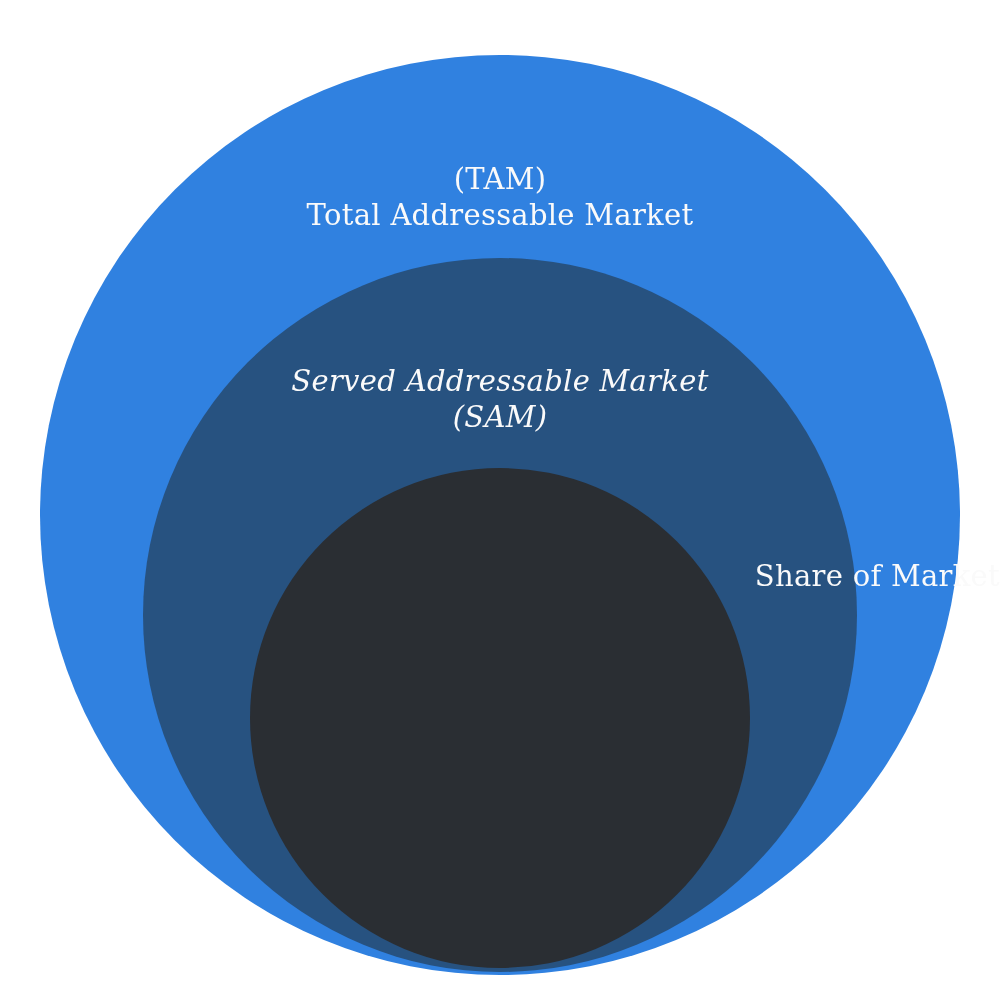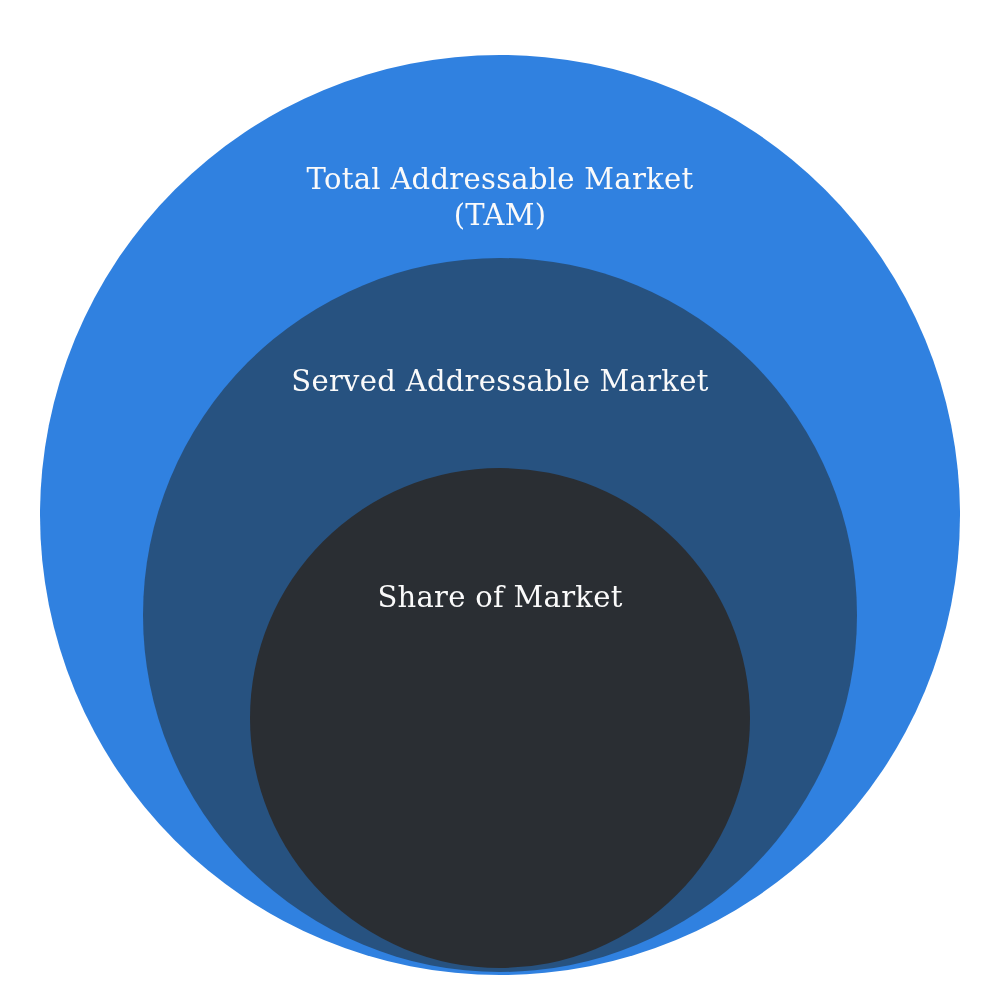--- a/index.html
+++ b/index.html
@@ -44,41 +44,42 @@
     left: 0;
     width: 1000px;
     text-align: center;
     color: #fafafa;
     font-size: 29px;
     line-height: 36px;
     font-weight: 400;
     letter-spacing: 0.3px;
   }
   .label-tam { top: 161px; }
-  .label-sam { top: 363px; }
-  .label-som { top: 579px; }
+  .label-sam { top: 363px; font-style: italic; }
+  .label-som { top: 558px; text-align: right; }
   .ring-label .line { display: block; }
 </style>
 </head>
 <body>
 
 <div class="stage">
 
   <div class="circle circle-tam" style="background: rgb(48, 129, 224);"></div>
 
   <div class="circle circle-sam" style="background: rgb(39, 82, 128);"></div>
 
   <div class="circle circle-som" style="background: rgb(42, 46, 51);"></div>
 
   <div class="ring-label label-tam">
+    <span class="line">(TAM)</span>
     <span class="line">Total Addressable Market</span>
-    <span class="line">(TAM)</span>
   </div>
 
   <div class="ring-label label-sam">
     <span class="line">Served Addressable Market</span>
+    <span class="line">(SAM)</span>
   </div>
 
   <div class="ring-label label-som">
     <span class="line">Share of Market</span>
   </div>
 
 </div>
 
 </body></html>

